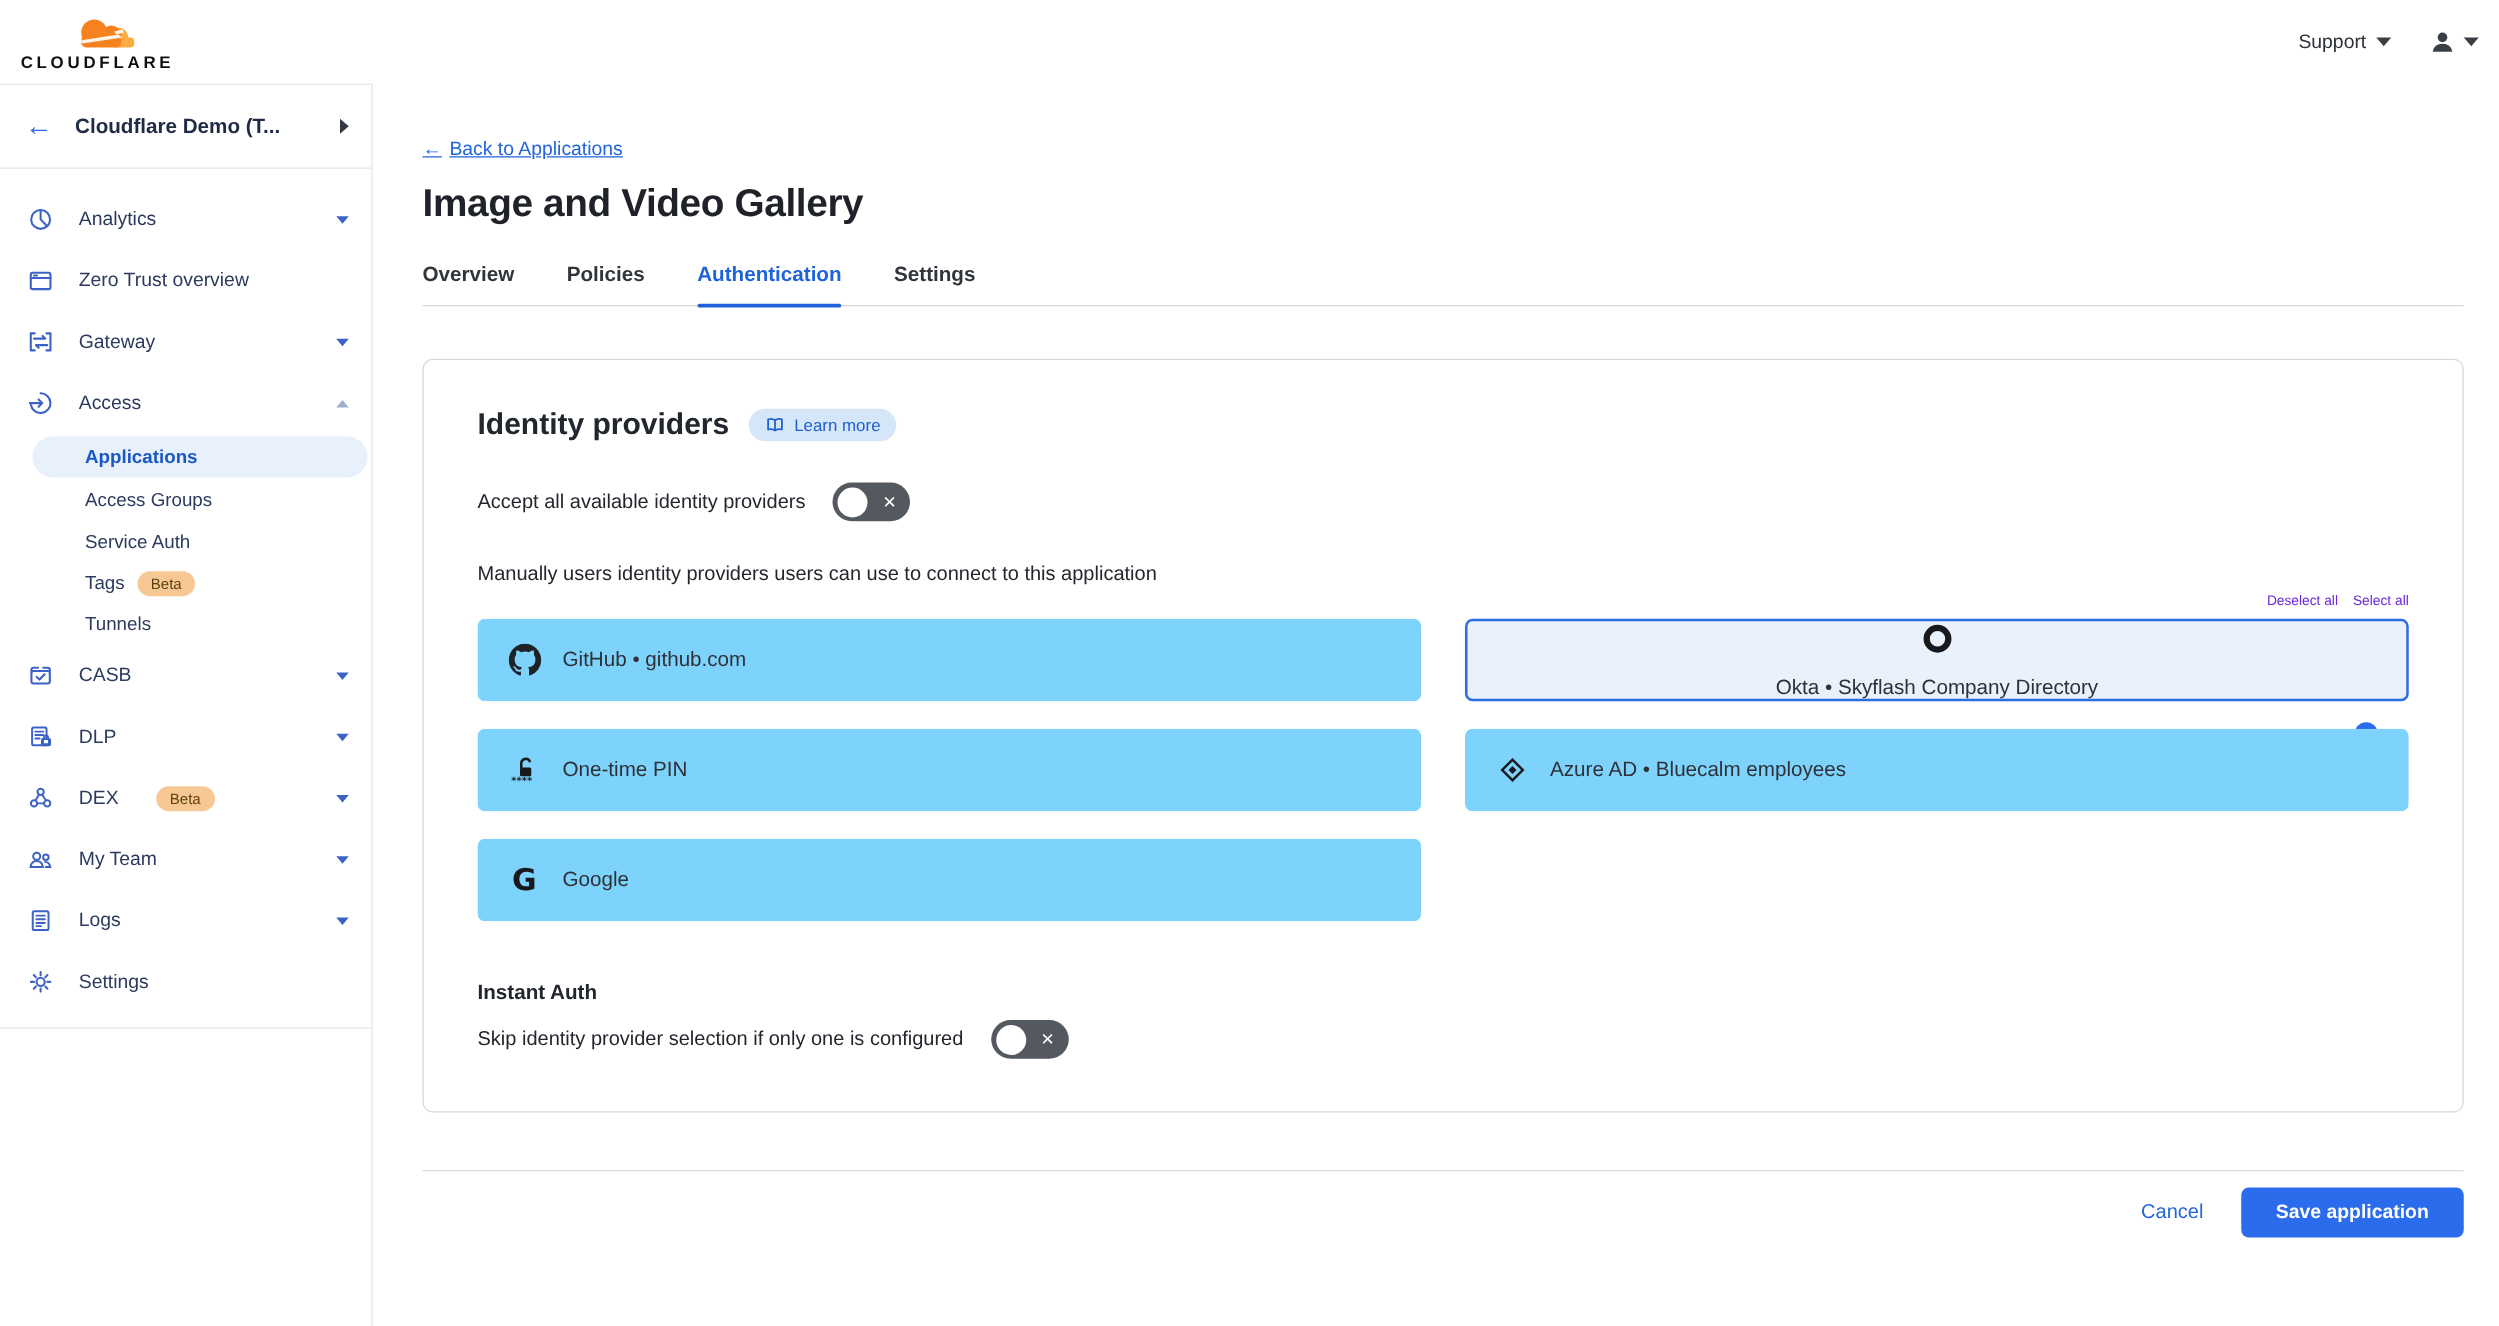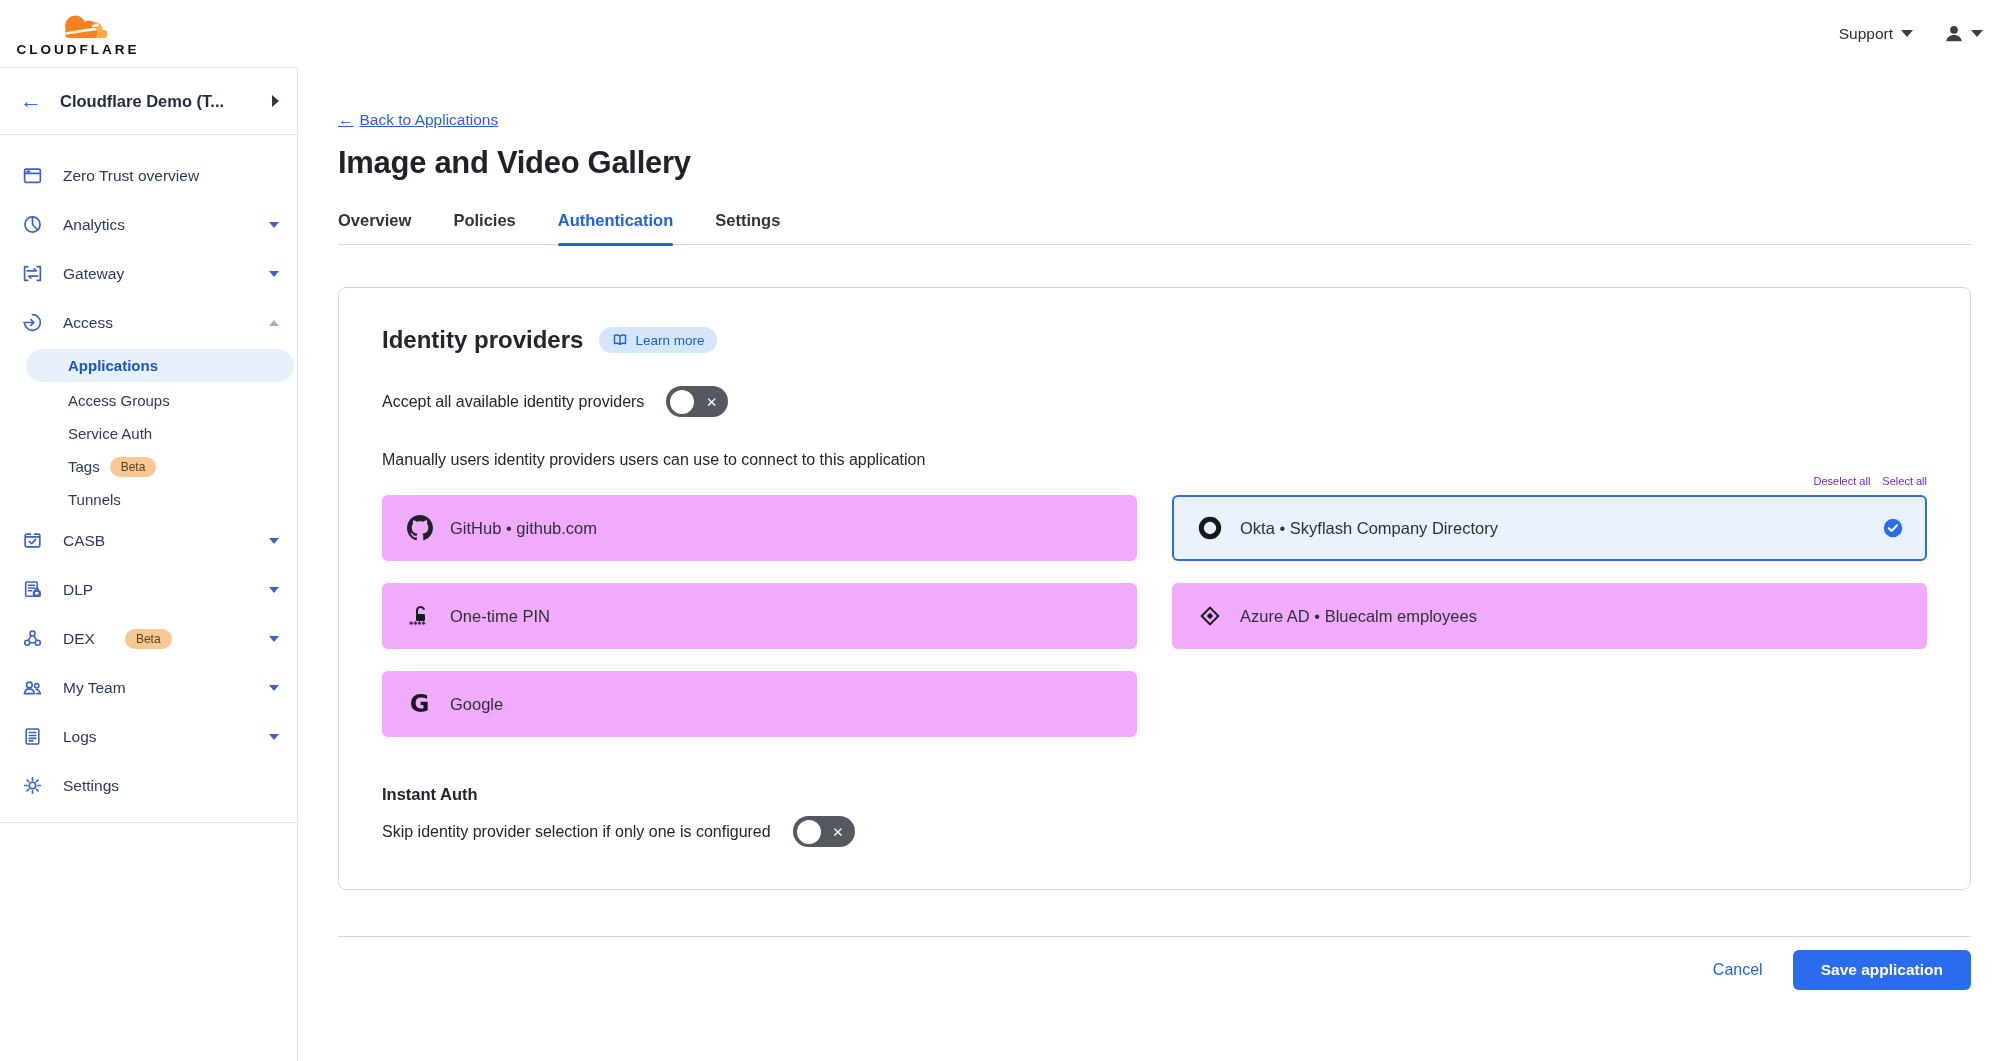--- a/index.html
+++ b/index.html
@@ -72,23 +72,23 @@
   .toggle .knob { width:24px; height:24px; border-radius:50%; background:#fff; }
   .toggle .off-glyph { color:#fff; font-size:13.5px; margin-left:auto; margin-right:7px; }
 
   .manual-text { margin-top:34px; font-size:16px; color:#23272d; }
   .select-links { display:flex; justify-content:flex-end; gap:12px; margin-top:6px;
     font-size:11px; color:#6d28d9; }
   .select-links span { cursor:pointer; }
 
   .provider-grid { margin-top:8px; display:grid; grid-template-columns:1fr 1fr;
     column-gap:35px; row-gap:22px; }
-  .provider { height:66px; border-radius:6px; background:#f0abfc; border:2px solid transparent;
+  .provider { height:66px; border-radius:6px; background:#7dd3fc; border:2px solid transparent;
     display:flex; align-items:center; gap:17px; padding:0 22px; font-size:16.5px; color:#2e3138; cursor:pointer; }
-  .provider.selected { background:#e9f1fc; border-color:#2e6be0; }
+  .provider.selected { background:#e9f1fc; border-color:#2e6be0;flex-direction:column; }
   .provider .picon { width:27px; height:27px; flex:0 0 27px; display:flex; align-items:center; justify-content:center; }
   .google-g { font-size:24px; font-weight:800; color:#17191d; font-family:"DejaVu Sans",sans-serif; }
   .check-wrap { margin-left:auto; display:flex; }
 
   .instant-head { margin-top:48px; font-size:16.5px; font-weight:700; color:#22262e; }
   .instant-row { margin-top:12px; }
 
   .footer-divider { border-top:1px solid #d8dbe0; margin-top:46px; }
   .footer-bar { height:66px; display:flex; align-items:center; justify-content:flex-end; gap:30px; }
   .cancel-link { font-size:16px; color:#2264dd; cursor:pointer; }
@@ -134,33 +134,33 @@
     <div class="sidebar">
       <div class="side-header">
         <span class="back-arrow">←</span>
         <span class="account-name">Cloudflare Demo (T...</span>
         <span class="chevron-right"></span>
       </div>
 
       <div class="nav">
         <div class="nav-item">
           <svg class="nicon" viewBox="0 0 20 20" fill="none" stroke="#3d62c6" stroke-width="1.6" stroke-linecap="round">
+            <circle cx="10" cy="10" r="7.2"></circle>
+              <path d="M10 10V2.8M10 10l5 5.2"></path>
+          </svg>
+          <span>Analytics</span>
+          <span class="nav-caret"></span>
+        </div>
+
+        <div class="nav-item">
+          <svg class="nicon" viewBox="0 0 20 20" fill="none" stroke="#3d62c6" stroke-width="1.6" stroke-linecap="round">
             <rect x="2.5" y="4" width="15" height="12.5" rx="1.5"></rect>
               <path d="M2.5 8h15M5 6.1h2.2"></path>
           </svg>
           <span>Zero Trust overview</span>
-        </div>
-
-        <div class="nav-item">
-          <svg class="nicon" viewBox="0 0 20 20" fill="none" stroke="#3d62c6" stroke-width="1.6" stroke-linecap="round">
-            <circle cx="10" cy="10" r="7.2"></circle>
-              <path d="M10 10V2.8M10 10l5 5.2"></path>
-          </svg>
-          <span>Analytics</span>
-          <span class="nav-caret"></span>
         </div>
 
         <div class="nav-item">
           <svg class="nicon" viewBox="0 0 20 20" fill="none" stroke="#3d62c6" stroke-width="1.6" stroke-linecap="round" stroke-linejoin="round">
             <path d="M5.5 3.5h-3v13h3M14.5 3.5h3v13h-3"></path>
             <path d="M5 7.5h8.5l-2-2M15 12.5H6.5l2 2"></path>
           </svg>
           <span>Gateway</span>
           <span class="nav-caret"></span>
         </div>

